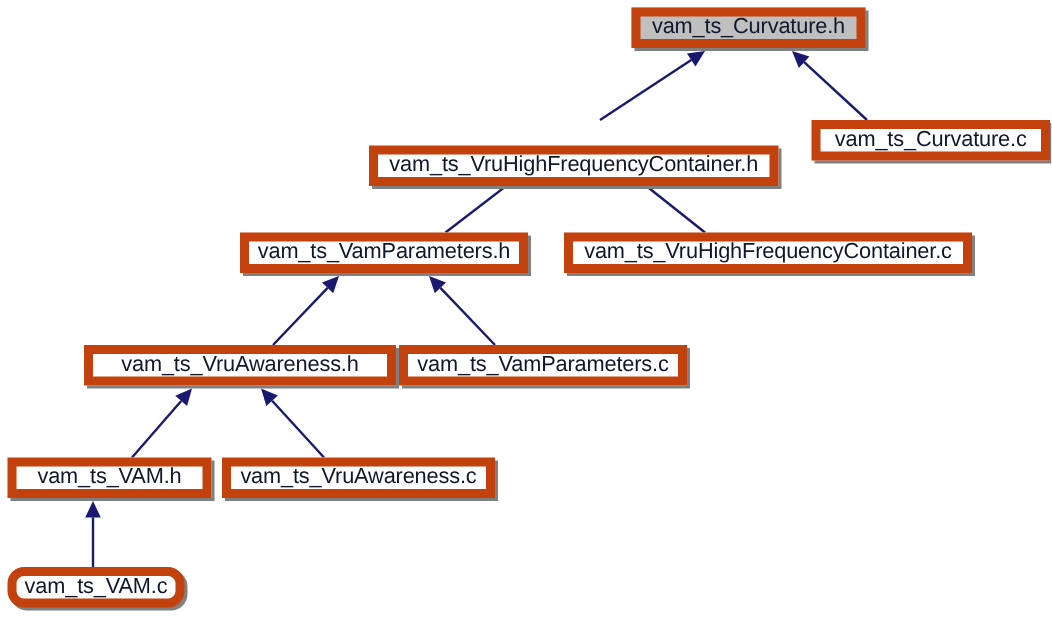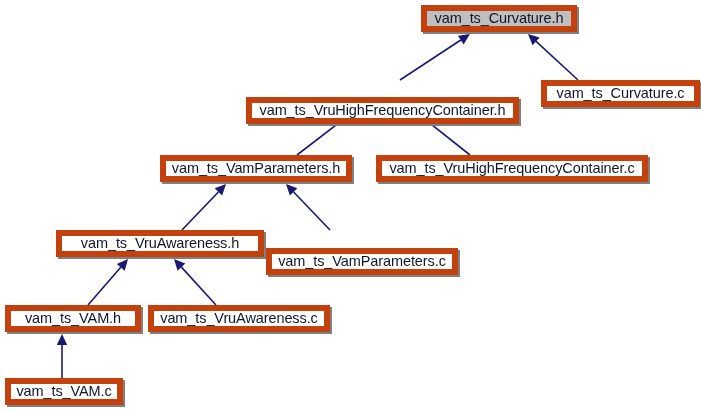--- a/index.html
+++ b/index.html
@@ -104,27 +104,27 @@
       </div>
       <div class="node" style="left: 160px; top: 155px; width: 192px; height: 27px; align-items: center;">
         <span class="node-label">vam_ts_VamParameters.h</span>
       </div>
       <div class="node" style="left: 376px; top: 155px; width: 272px; height: 27px;">
         <span class="node-label">vam_ts_VruHighFrequencyContainer.c</span>
       </div>
       <div class="node" style="left: 56px; top: 230px; width: 208px; height: 27px;">
         <span class="node-label">vam_ts_VruAwareness.h</span>
       </div>
-      <div class="node" style="left: 266px; top: 248px; width: 192px; height: 27px;">
+      <div class="node" style="left: 266px; top: 230px; width: 192px; height: 27px;">
         <span class="node-label">vam_ts_VamParameters.c</span>
       </div>
       <div class="node" style="left: 5px; top: 305px; width: 136px; height: 27px;">
         <span class="node-label">vam_ts_VAM.h</span>
       </div>
       <div class="node" style="left: 148px; top: 305px; width: 182px; height: 27px;">
         <span class="node-label">vam_ts_VruAwareness.c</span>
       </div>
-      <div class="node" style="left: 5px; top: 378px; width: 118px; height: 27px;">
+      <div class="node" style="left: 5px; top: 378px; width: 118px; height: 27px; border-radius: 11px;">
         <span class="node-label">vam_ts_VAM.c</span>
       </div>
     </div>
 
 </div>
 
 </body></html>

